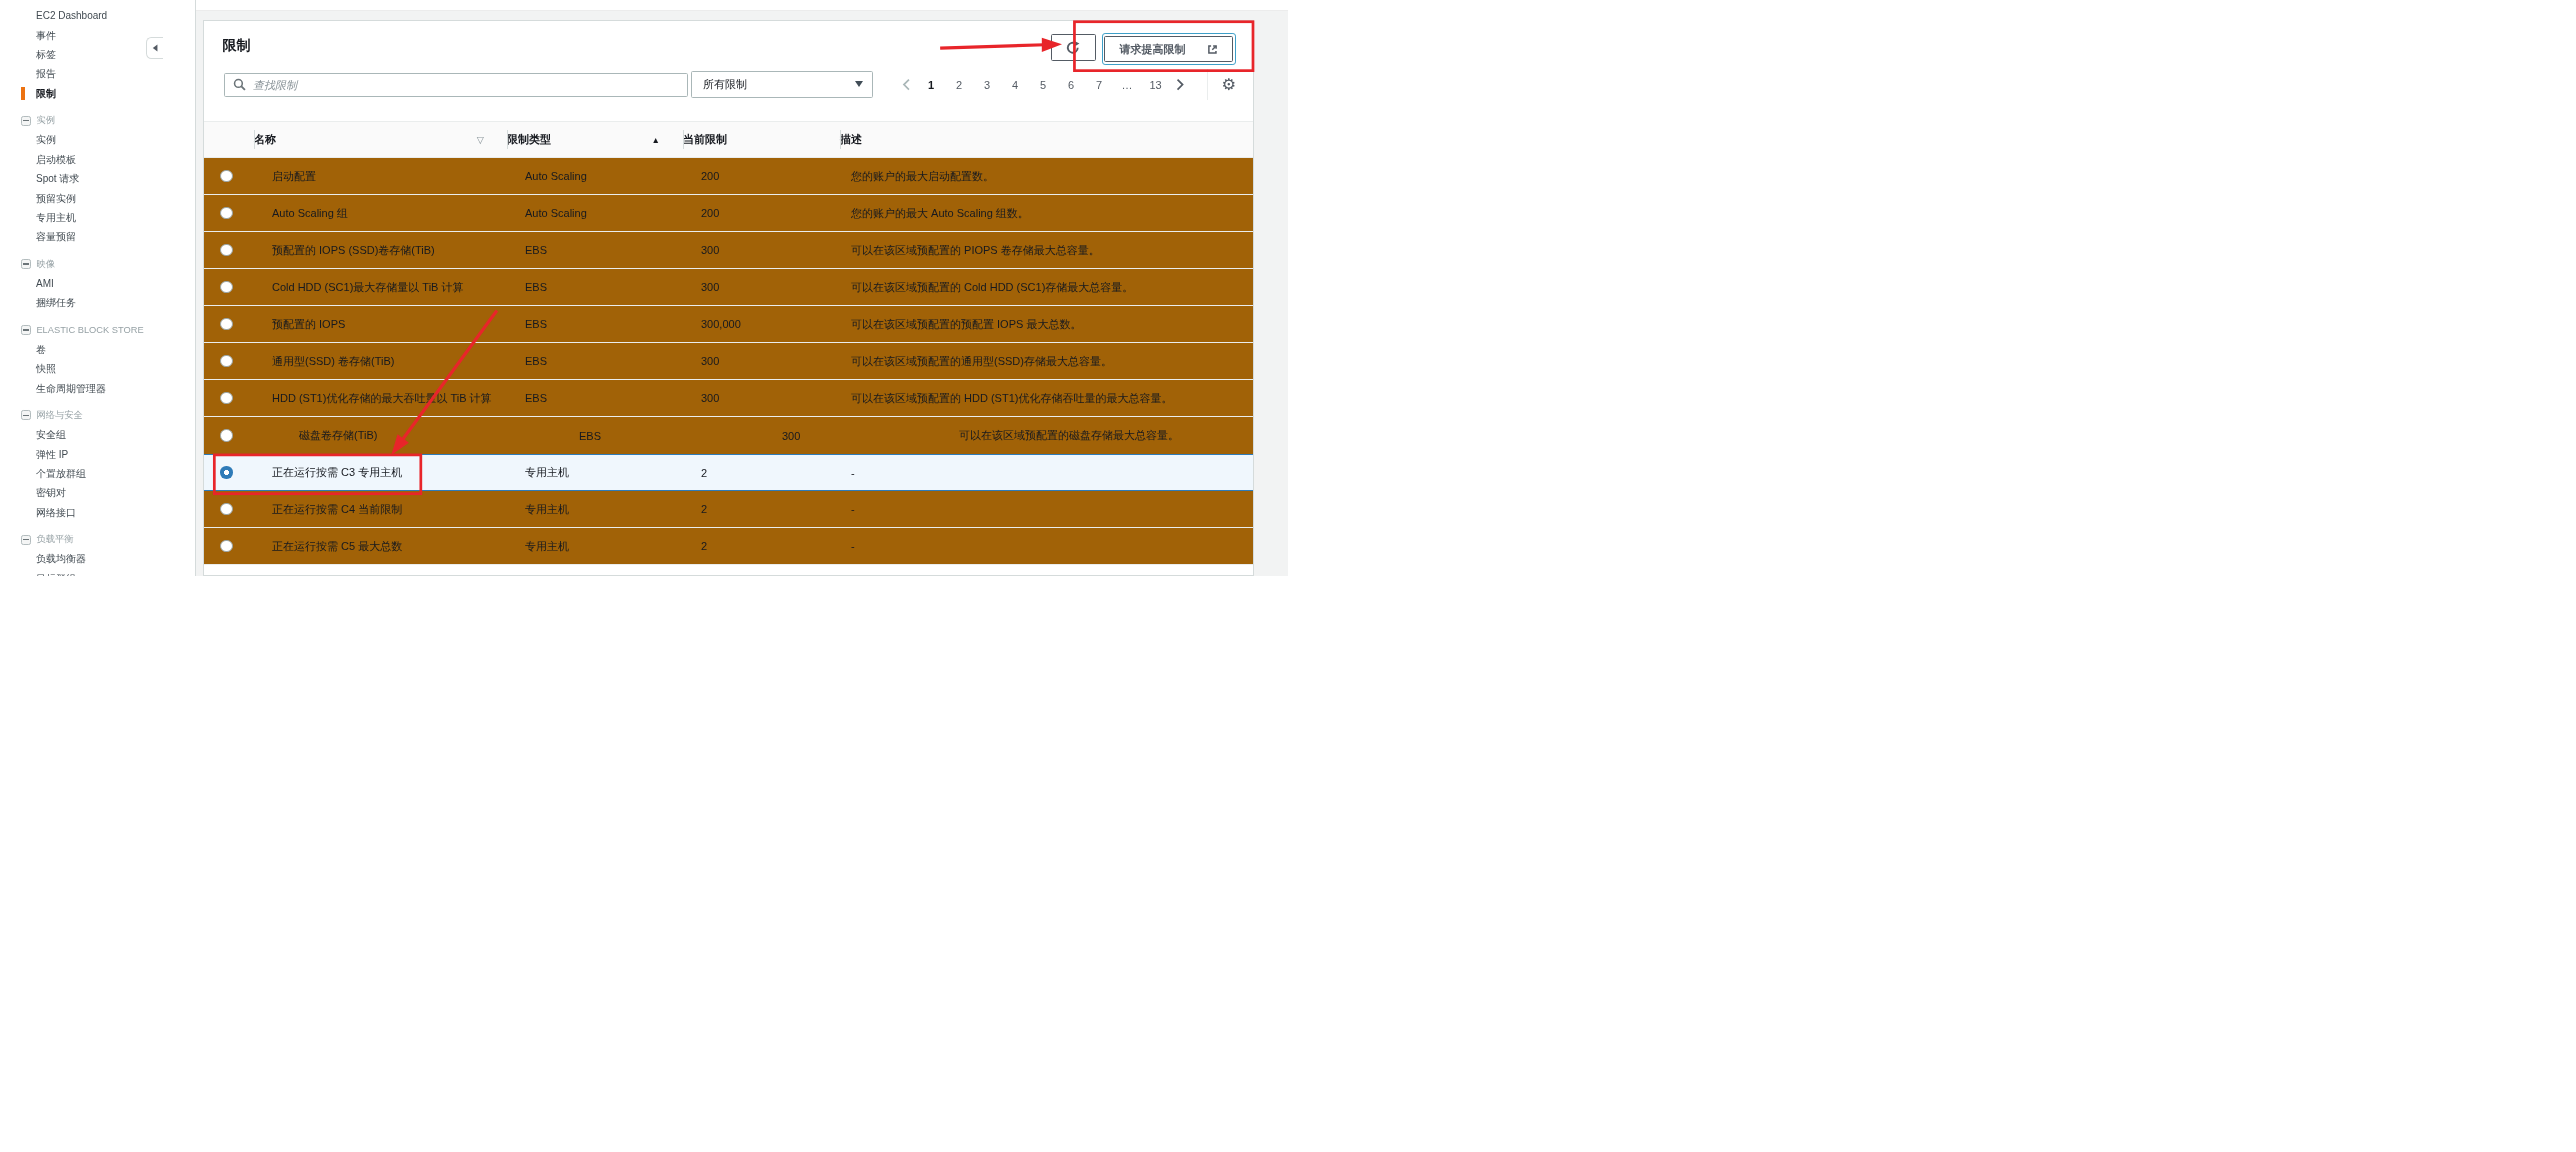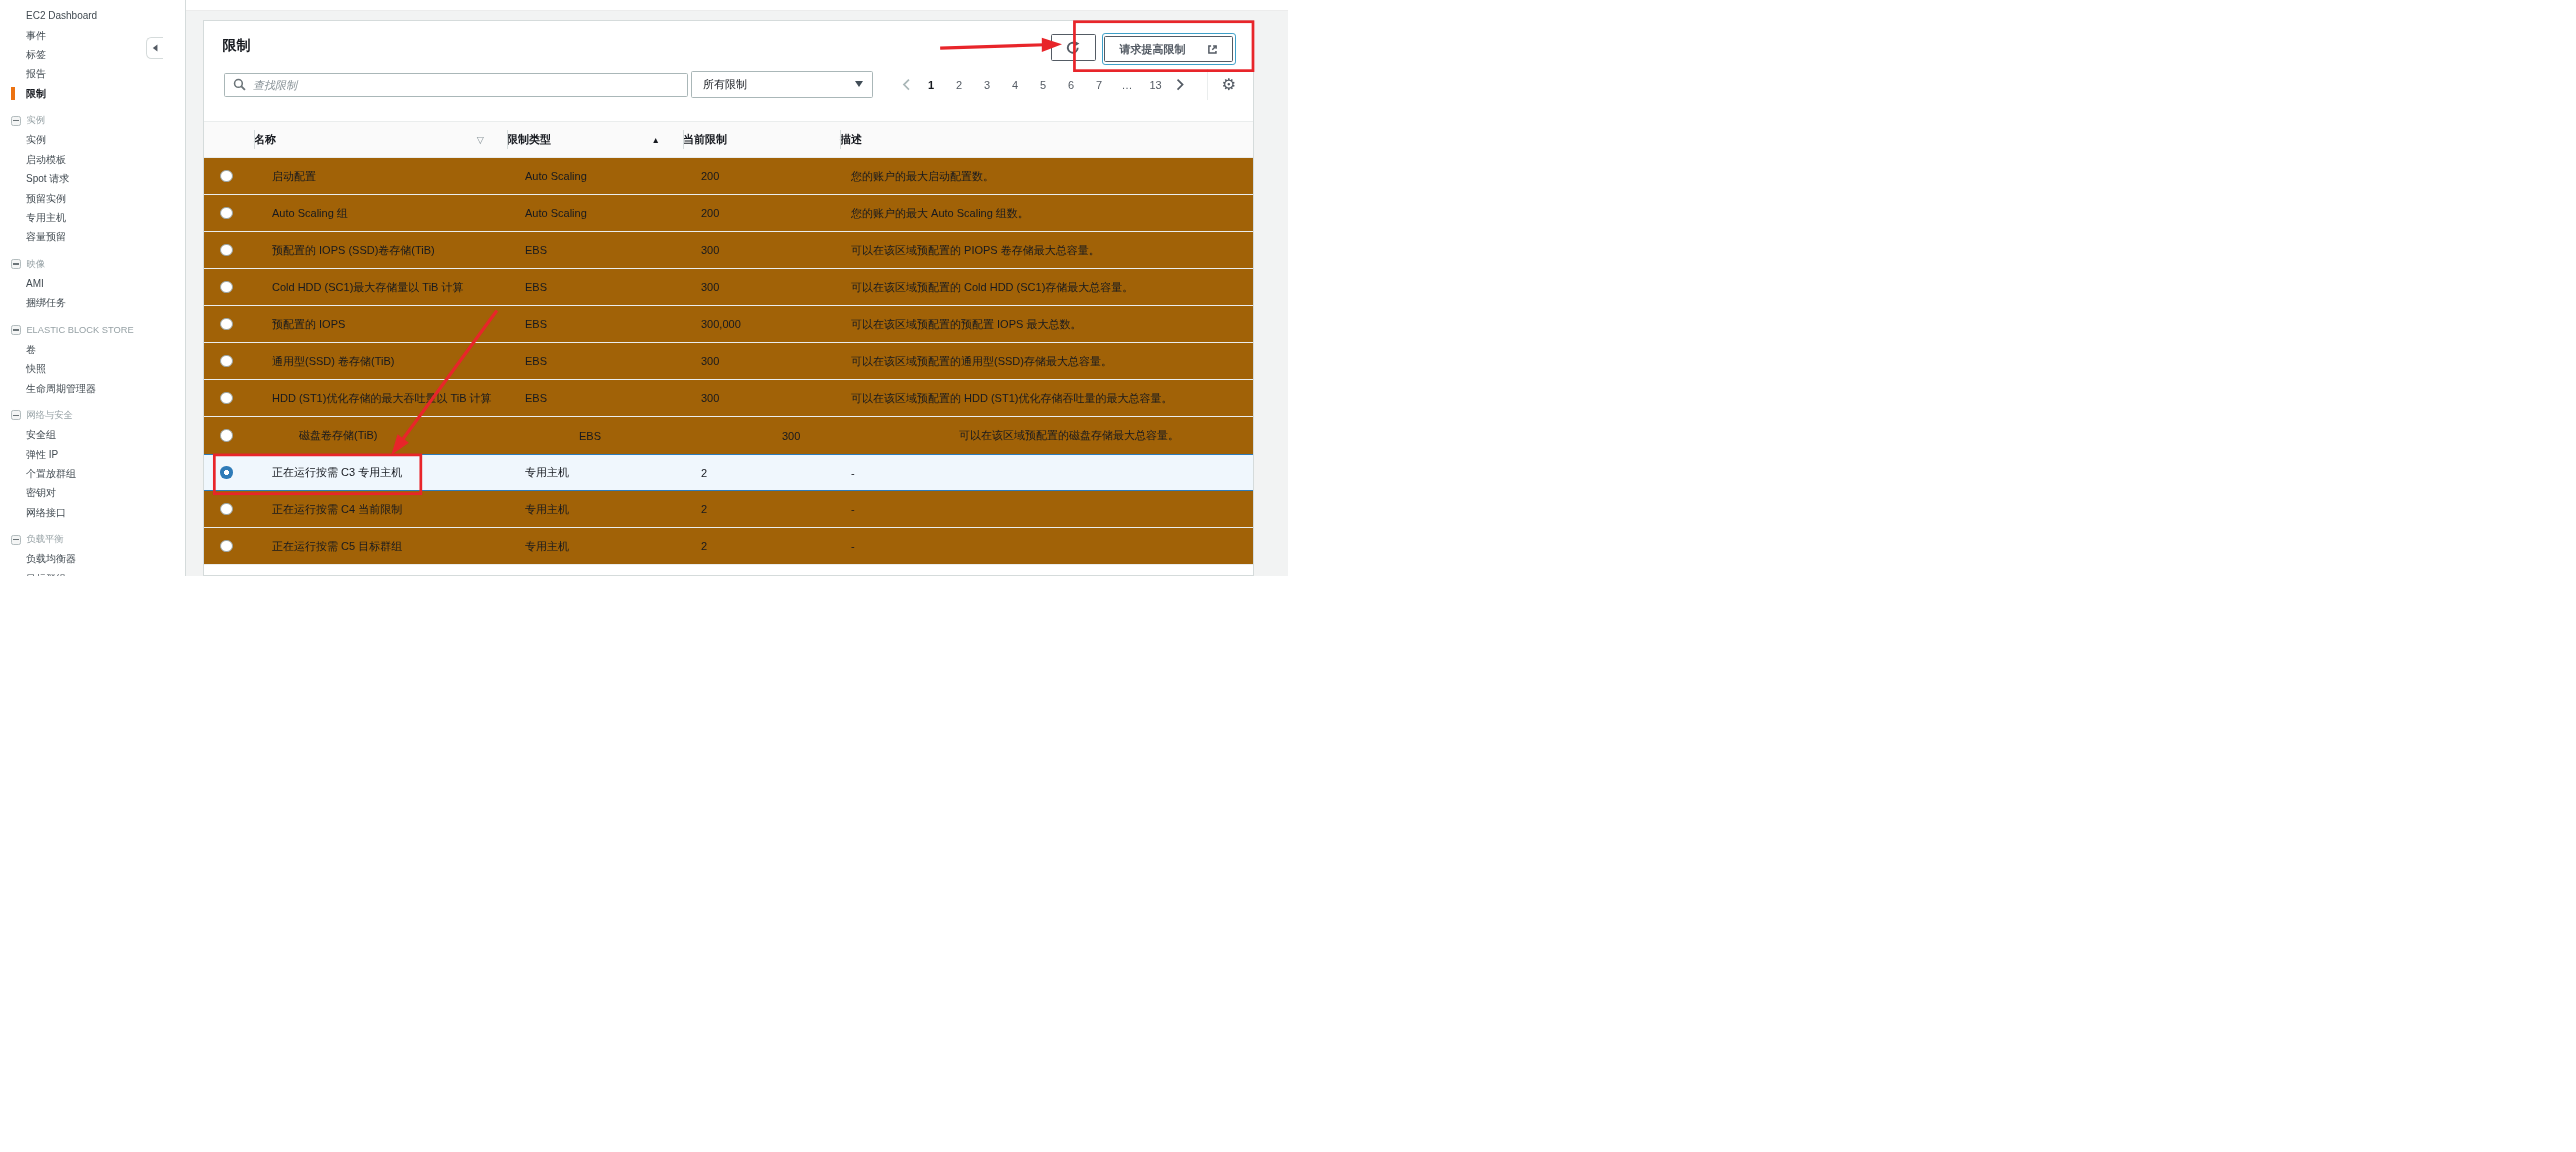--- a/index.html
+++ b/index.html
@@ -9,21 +9,21 @@
   }
   *{margin:0;padding:0;box-sizing:border-box;}
   html,body{width:1288px;height:576px;overflow:hidden;}
   body{font-family:"Liberation Sans","DejaVu Sans",sans-serif;color:var(--text);background:#fff;position:relative;}
 
   
   .content-bg{position:absolute;left:162px;top:0;right:0;bottom:0;background:var(--pagebg);}
   .topbar{position:absolute;left:162px;top:0;right:0;height:11px;background:#fff;border-bottom:0.8px solid #ececec;}
 
   
-  .sidebar{position:absolute;left:4px;top:0;width:182px;height:576px;background:#fff;border-right:0.8px solid var(--mid-border);z-index:2;}
+  .sidebar{position:absolute;left:14px;top:0;width:182px;height:576px;background:#fff;border-right:0.8px solid var(--mid-border);z-index:2;}
   .side-list{padding-top:6.2px;}
   .side-item{height:19.4px;line-height:19.4px;padding-left:22px;font-size:10px;color:#414a51;cursor:pointer;position:relative;white-space:nowrap;}
   .side-item.active{font-weight:bold;color:var(--text);}
   .side-item.active .active-bar{position:absolute;left:7px;top:3.1px;width:3.9px;height:13.2px;background:var(--orange);}
   .side-section{margin-top:7.8px;height:19.4px;display:flex;align-items:center;gap:5.4px;padding-left:7px;font-size:9.3px;color:var(--section);cursor:pointer;white-space:nowrap;}
   .minus-box{width:10px;height:10px;border:0.8px solid #b3bcbe;border-radius:2.3px;background:#f4f5f5;display:inline-flex;align-items:center;justify-content:center;flex:0 0 auto;}
   .minus-box::after{content:"";width:5.4px;height:1.6px;background:#6b7478;}
   .collapse-tab{position:absolute;left:146px;top:37px;width:17px;height:22px;background:#fff;border:0.8px solid var(--mid-border);border-right:none;border-radius:5.4px 0 0 5.4px;display:flex;align-items:center;justify-content:center;z-index:3;cursor:pointer;}
 
   
@@ -345,21 +345,21 @@
           </div>
           <div class="cell c-name">正在运行按需 C4 当前限制</div>
           <div class="cell c-type">专用主机</div>
           <div class="cell c-current">2</div>
           <div class="cell c-desc">-</div>
         </div>
         <div class="t-row">
           <div class="cell c-radio">
             <div class="radio"></div>
           </div>
-          <div class="cell c-name">正在运行按需 C5 目标群组</div>
+          <div class="cell c-name">正在运行按需 C5 最大总数</div>
           <div class="cell c-type">专用主机</div>
           <div class="cell c-current">2</div>
           <div class="cell c-desc">-</div>
         </div>
       </div>
   </div>
 </section>
 
 <svg class="annot" viewBox="0 0 1659 742">
   <rect x="1384" y="28" width="230" height="63" fill="none" stroke="#e8252a" stroke-width="3.5"></rect>

